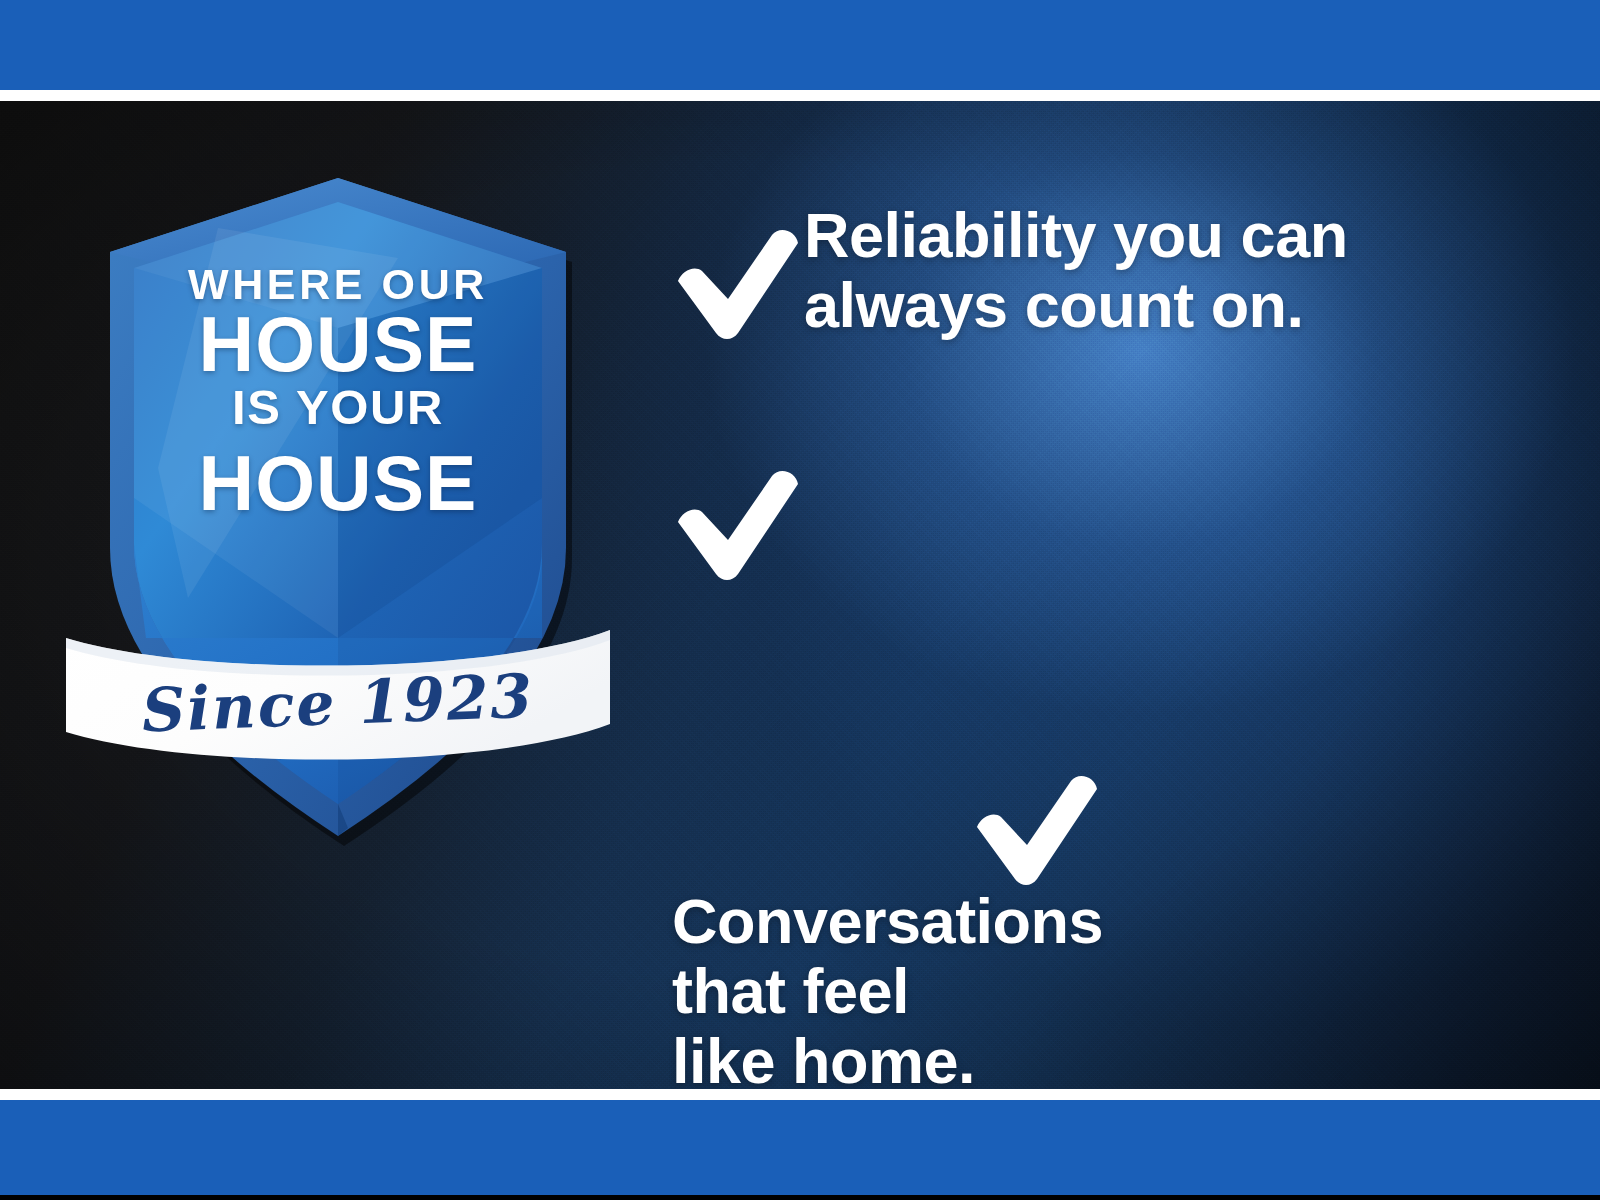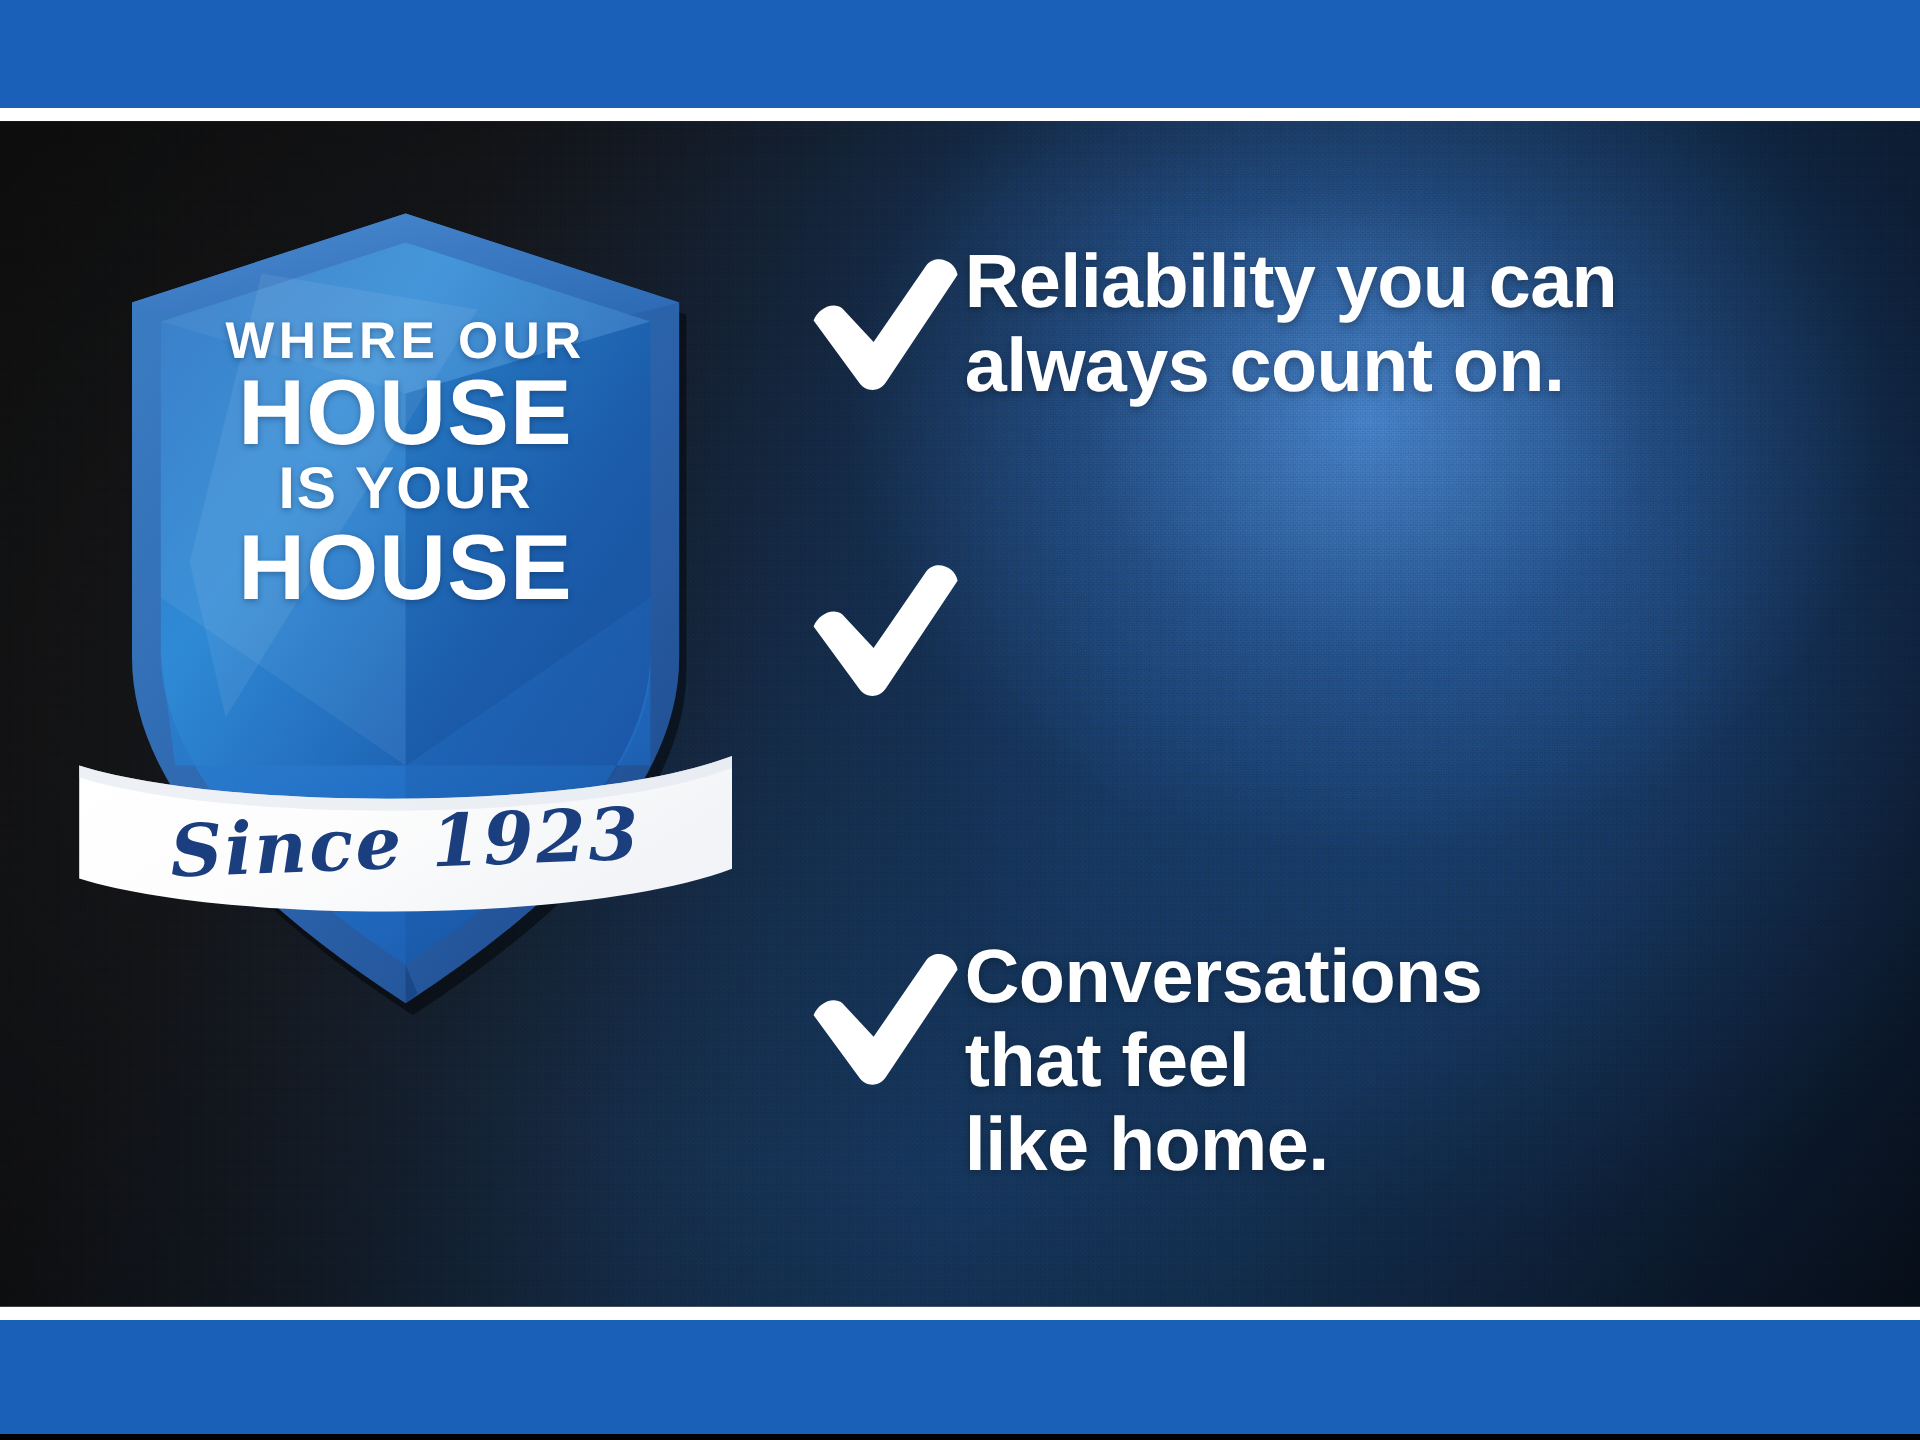--- a/index.html
+++ b/index.html
@@ -108,21 +108,21 @@
     text-shadow: 0 2px 5px rgba(6,26,58,.35);
   }
   .lt {
     font-family: "Liberation Sans", sans-serif;
     font-weight: 700;
     display: block;
     white-space: nowrap;
   }
   .lt-1 { font-size: 43px; letter-spacing: 3.6px; margin-bottom: 3px; }
   .lt-2 { font-size: 77px; letter-spacing: 1.0px; margin-bottom: 2px; }
-  .lt-3 { font-size: 49px; letter-spacing: 1.6px; margin-bottom: 6px; }
+  .lt-3 { font-size: 49px; letter-spacing: 1.6px; margin-bottom: 16px; }
   .lt-4 { font-size: 77px; letter-spacing: 1.0px; }
 
   .since {
     position: absolute;
     left: 0;
     top: 500px;
     width: 540px;
     text-align: center;
     transform: rotate(-2.2deg);
   }
@@ -140,25 +140,25 @@
     position: absolute;
     left: 672px;
     top: 101px;
     width: 860px;
     height: 988px;
   }
   .bullet {
     position: absolute;
     left: 0;
     display: flex;
-    align-items: flex-start;
+    align-items: flex-end;
   }
   .b1 { top: 100px; }
   .b2 { top: 355px; }
-  .b3 { top: 679px; }
+  .b3 { top: 660px; flex-direction: column; }
 
   .check {
     flex: 0 0 auto;
     width: 132px;
     height: 120px;
     margin-top: 6px;
   }
   .check svg { display:block; width:100%; height:100%; }
 
   .bullet-text {

